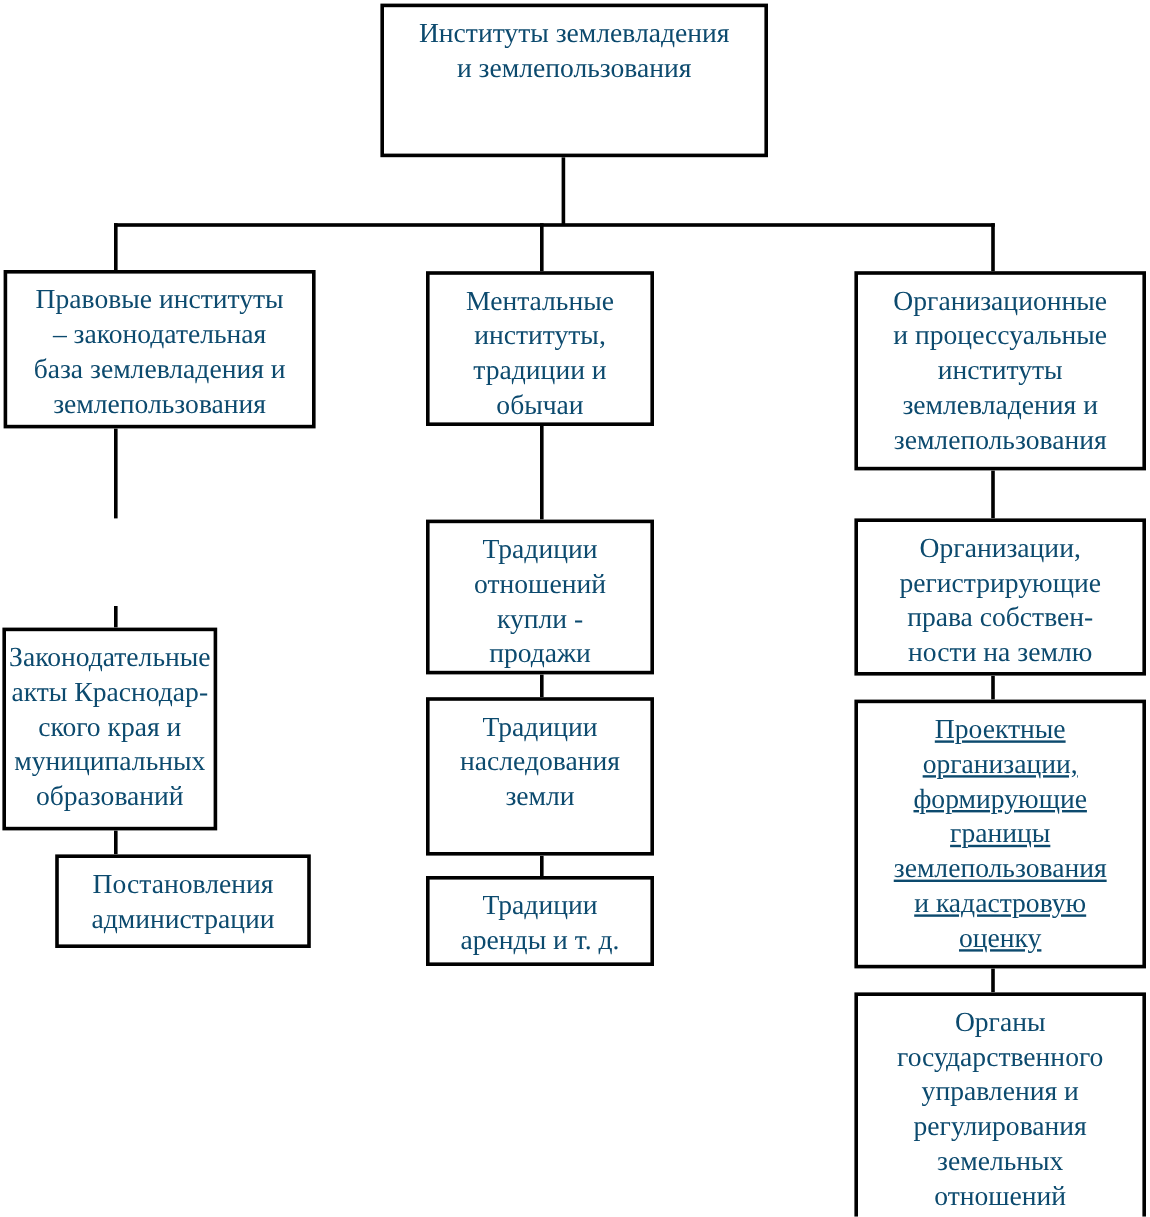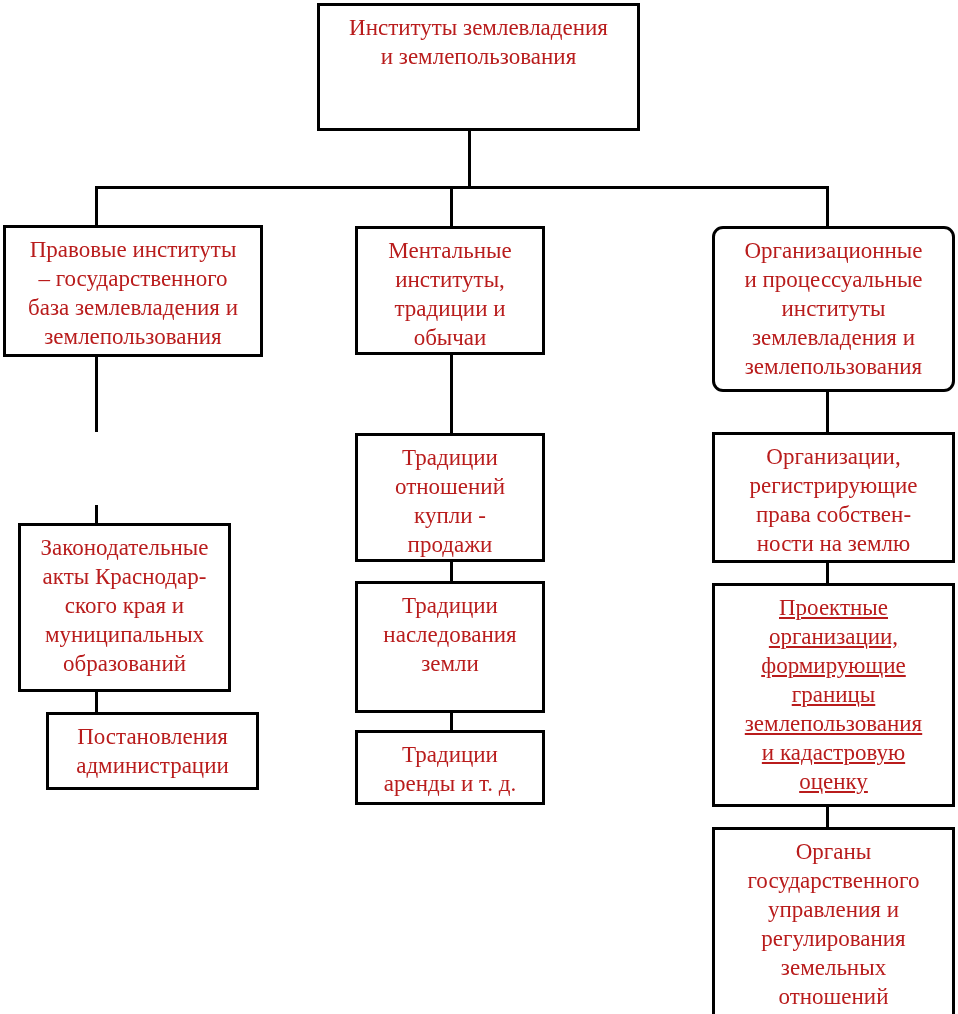--- a/index.html
+++ b/index.html
@@ -6,21 +6,21 @@
     margin: 0;
     padding: 0;
     background: #ffffff;
   }
   .stage {
     position: relative;
     width: 958px;
     height: 1014px;
     background: #ffffff;
     font-family: "Liberation Serif", "DejaVu Serif", serif;
-    color: #b91c1c;
+    color: #0c4a6e;
     overflow: hidden;
   }
   .node {
     position: absolute;
     box-sizing: border-box;
     border: 3px solid #000000;
     background: #ffffff;
     text-align: center;
     font-size: 23px;
     line-height: 29px;
@@ -29,24 +29,24 @@
   }
   .line {
     position: absolute;
     background: #000000;
   }
 
   
   #box-root      { left: 317px; top: 3px;   width: 323px; height: 128px; }
   #box-c0-header { left: 3px;   top: 225px; width: 260px; height: 132px; }
   #box-c1-header { left: 355px; top: 226px; width: 190px; height: 129px; }
-  #box-c2-header { left: 712px; top: 226px; width: 243px; height: 166px; border-radius: 11px; }
+  #box-c2-header { left: 712px; top: 226px; width: 243px; height: 166px; }
 
   #box-c0-0 { left: 2px;   top: 432px; width: 213px; height: 73px;  }
-  #box-c0-1 { left: 18px;   top: 523px; width: 213px; height: 169px; }
+  #box-c0-1 { left: 2px;   top: 523px; width: 179px; height: 169px; }
   #box-c0-2 { left: 2px;   top: 712px; width: 213px; height: 78px; margin-left: 44px;  }
 
   #box-c1-0 { left: 355px; top: 433px; width: 190px; height: 129px; }
   #box-c1-1 { left: 355px; top: 581px; width: 190px; height: 132px; }
   #box-c1-2 { left: 355px; top: 730px; width: 190px; height: 75px;  }
 
   #box-c2-0 { left: 712px; top: 432px; width: 243px; height: 131px; }
   #box-c2-1 { left: 712px; top: 583px; width: 243px; height: 224px; text-decoration: underline; }
   #box-c2-2 { left: 712px; top: 827px; width: 243px; height: 208px; }
 
@@ -86,21 +86,21 @@
   <div class="line" id="ln-mid-2"></div>
   <div class="line" id="ln-mid-3"></div>
   <div class="line" id="ln-right-1"></div>
   <div class="line" id="ln-right-2"></div>
   <div class="line" id="ln-right-3"></div>
 
   <div class="node" id="box-root">Институты землевладения
 и землепользования</div>
 
   <div class="node" id="box-c0-header">Правовые институты
-– государственного
+– законодательная
 база землевладения и
 землепользования</div>
   <div class="node" id="box-c1-header">Ментальные
 институты,
 традиции и
 обычаи</div>
   <div class="node" id="box-c2-header">Организационные
 и процессуальные
 институты
 землевладения и

